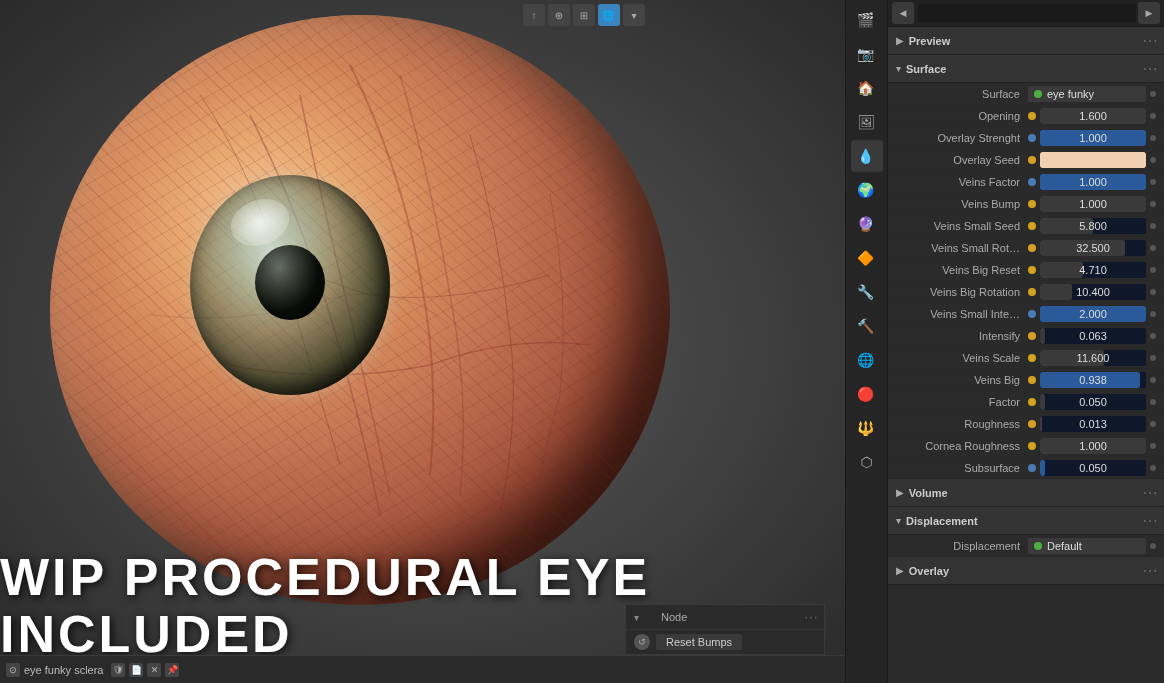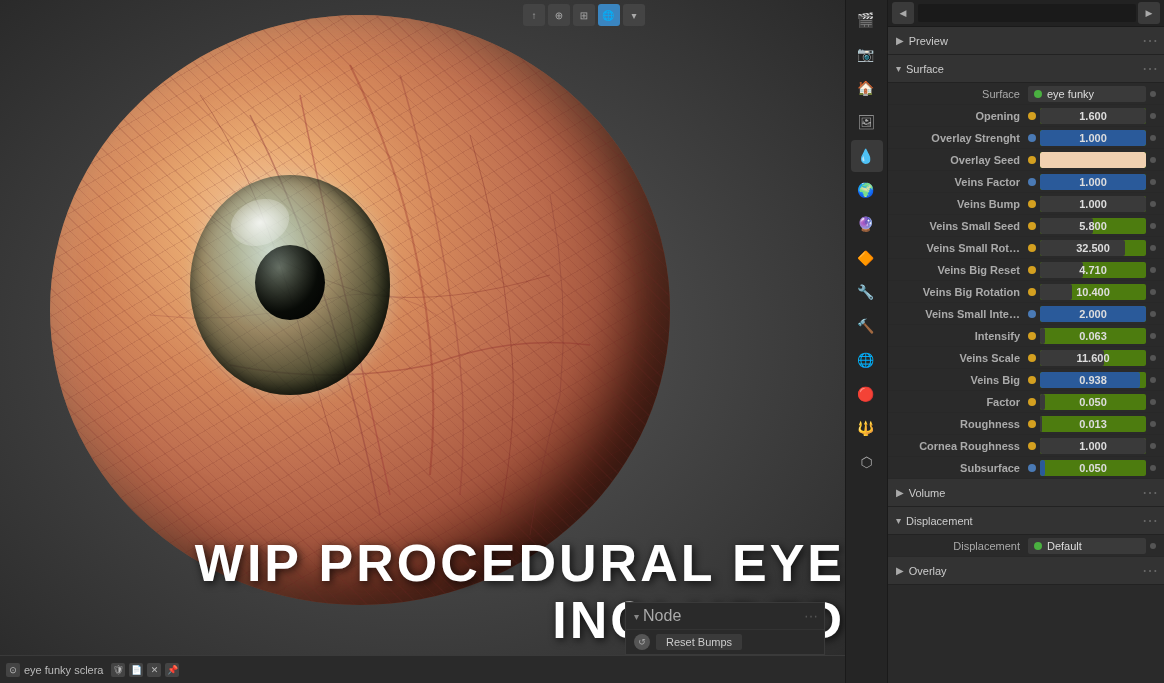--- a/index.html
+++ b/index.html
@@ -121,24 +121,24 @@
       width: 60px;
       height: 45px;
       border-radius: 50%;
       background: radial-gradient(ellipse, rgba(255,255,255,0.8) 0%, rgba(255,255,255,0) 100%);
       transform: rotate(-20deg);
     }
 
     
     .wip-text {
       position: absolute;
-      bottom: 34px;
+      bottom: 20px;
       left: 0;
       right: 0;
-      text-align: right;
+      text-align: left;
       color: white;
       font-size: 52px;
       font-weight: 900;
       text-transform: uppercase;
       letter-spacing: 3px;
       line-height: 1.1;
       text-shadow: 2px 2px 8px rgba(0,0,0,0.8);
     }
 
     
@@ -247,38 +247,37 @@
 
     .section-arrow {
       margin-right: 5px;
       color: #aaa;
       font-size: 10px;
     }
 
     .section-title {
       color: #ccc;
       font-size: 11px;
-      font-weight: 400;
+      font-weight: 700;
       flex: 1;
     }
 
     .section-dots {
       color: #666;
       font-size: 16px;
       letter-spacing: -2px;
     }
 
     
     .prop-row {
       display: flex;
       align-items: center;
       height: 22px;
       padding: 0 8px 0 0;
       border-bottom: 1px solid #282828;
-      font-weight: bold;
     }
 
     .prop-label {
       text-align: right;
       color: #aaa;
       font-size: 11px;
       flex: 0 0 140px;
       padding-right: 8px;
       white-space: nowrap;
       overflow: hidden;
@@ -292,21 +291,21 @@
       flex-shrink: 0;
       margin-right: 4px;
     }
 
     .prop-dot.yellow { background: #d4a020; }
     .prop-dot.blue { background: #4a7ab5; }
 
     .prop-value-bar {
       flex: 1;
       height: 16px;
-      background: #4d7c0f;
+      background: #0f172a;
       border-radius: 2px;
       position: relative;
       display: flex;
       align-items: center;
       justify-content: center;
       overflow: hidden;
     }
 
     .prop-value-fill {
       position: absolute;
@@ -416,21 +415,21 @@
       <div class="bottom-icon">✕</div>
     </div>
     <div class="bottom-item">
       <div class="bottom-icon">📌</div>
     </div>
   </div>
 
   <div style="position:absolute;bottom:28px;left:625px;width:200px;background:#2a2a2a;border:1px solid #3a3a3a;">
     <div style="display:flex;align-items:center;padding:4px 8px;border-bottom:1px solid #333;">
       <span style="color:#888;font-size:10px;margin-right:4px;">▾</span>
-      <span style="color:#aaa;font-size:16px;">Node</span>
+      <span style="color:#aaa;font-size:11px;margin-left:18px;">Node</span>
       <span style="color:#555;margin-left:auto;font-size:14px;letter-spacing:-2px;">⋯</span>
     </div>
     <div style="display:flex;align-items:center;padding:4px 8px;">
       <div style="width:16px;height:16px;border-radius:50%;background:#555;margin-right:6px;display:flex;align-items:center;justify-content:center;">
         <span style="color:#aaa;font-size:9px;">↺</span>
       </div>
       <button style="background:#3a3a3a;border:none;color:#ccc;padding:2px 10px;border-radius:2px;font-size:11px;cursor:pointer;">Reset Bumps</button>
     </div>
   </div>
 

